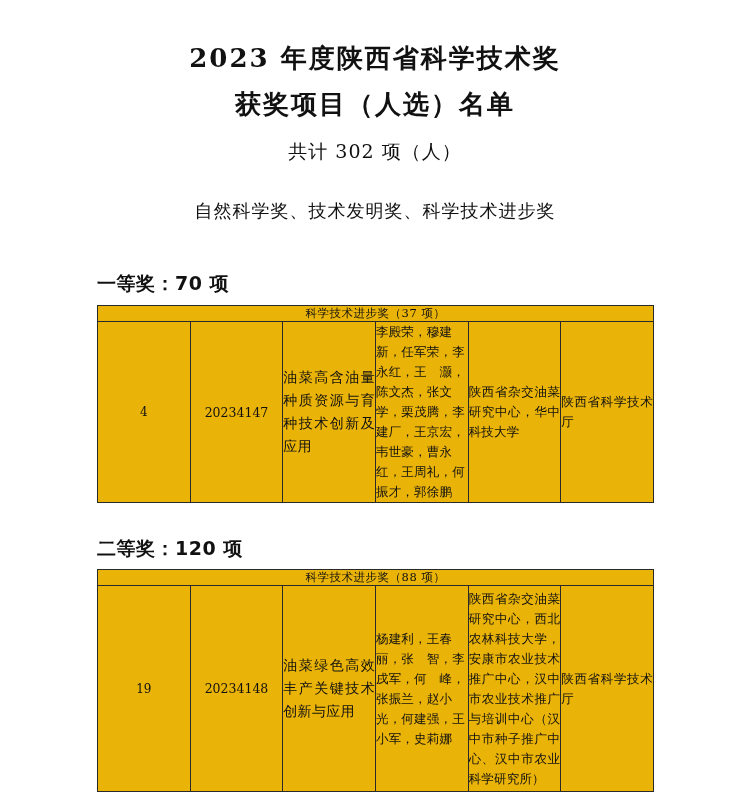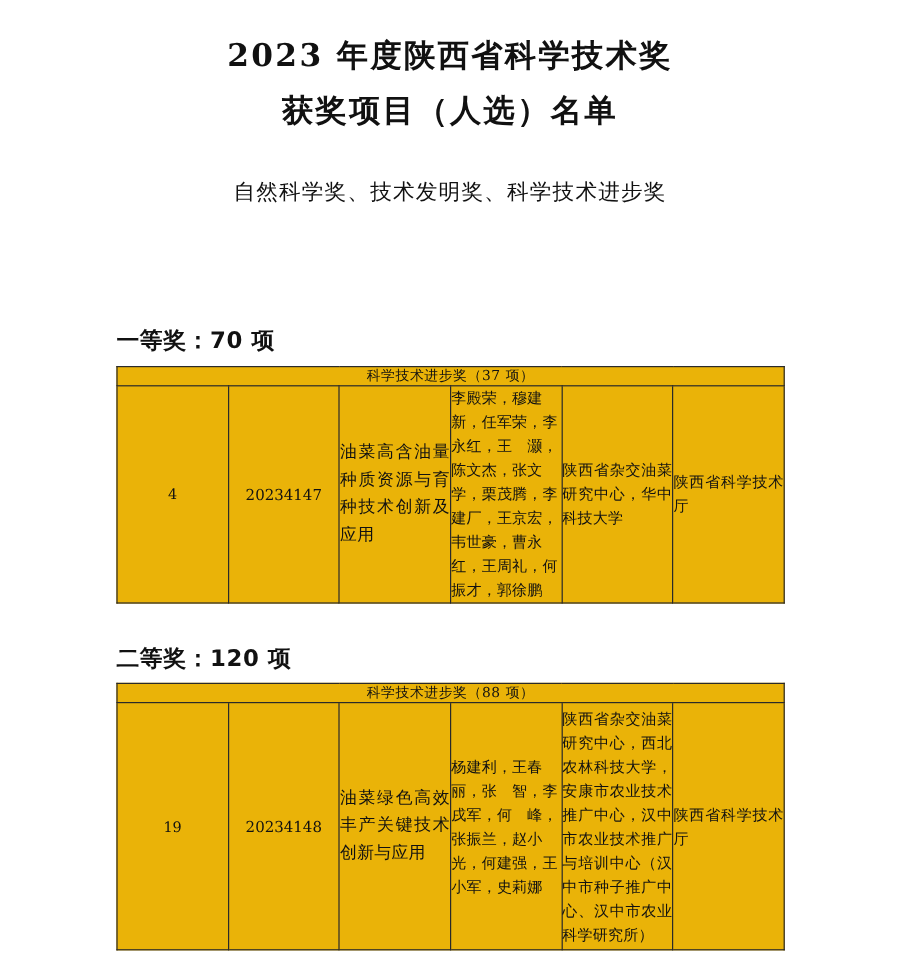--- a/index.html
+++ b/index.html
@@ -18,21 +18,21 @@
 
   .page {
     width: 750px;
     height: 806px;
     position: relative;
     box-sizing: border-box;
   }
 
   
   .title-block {
-    padding-top: 27px;
+    padding-top: 38px;
     text-align: center;
   }
   .doc-title {
     font-size: 26px;
     font-weight: bold;
     letter-spacing: 2px;
     line-height: 1.6;
     font-family: "DejaVu Serif", "Liberation Serif", serif;
   }
   .doc-subtitle {
@@ -153,20 +153,21 @@
   #label-section-2 { top: 536px; }
 </style>
 </head>
 <body>
 
 <div class="page">
 
   <div class="title-block">
     <div class="doc-title">2023 年度陕西省科学技术奖</div>
     <div class="doc-subtitle">获奖项目（人选）名单</div>
+    <div class="doc-count">共计 302 项（人）</div>
     <div class="doc-category">自然科学奖、技术发明奖、科学技术进步奖</div>
   </div>
 
   <div class="section-label" id="label-section-1">一等奖：70 项</div>
 
   <table class="award-table" id="table-section-1">
     <tbody>
       <tr>
         <th class="tbl-caption" colspan="6">科学技术进步奖（37 项）</th>
       </tr>

